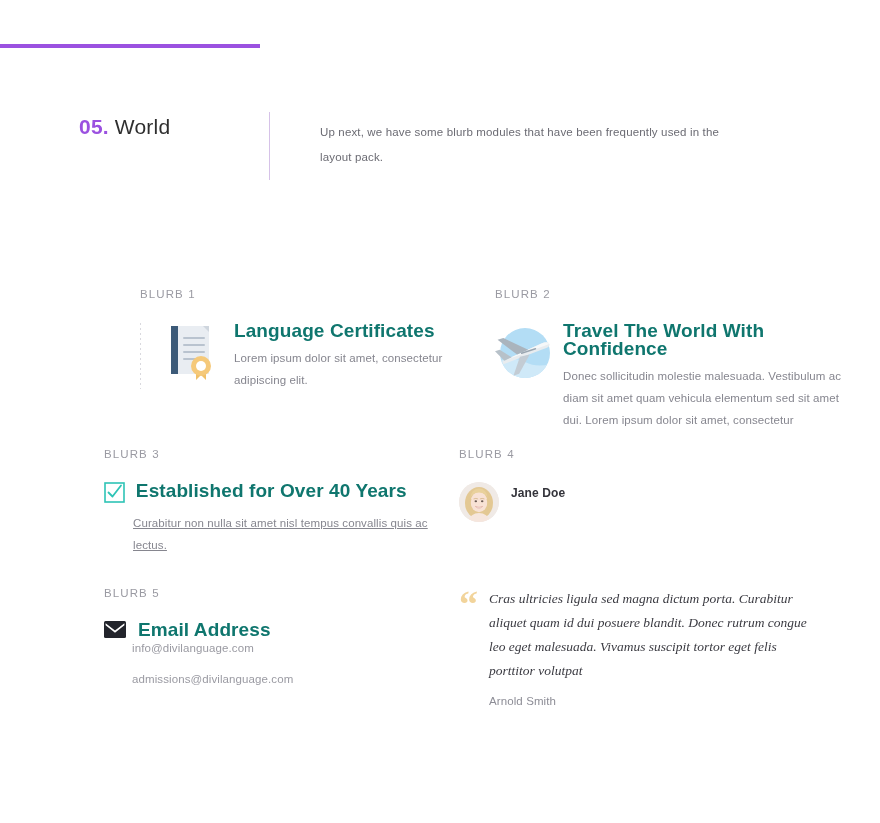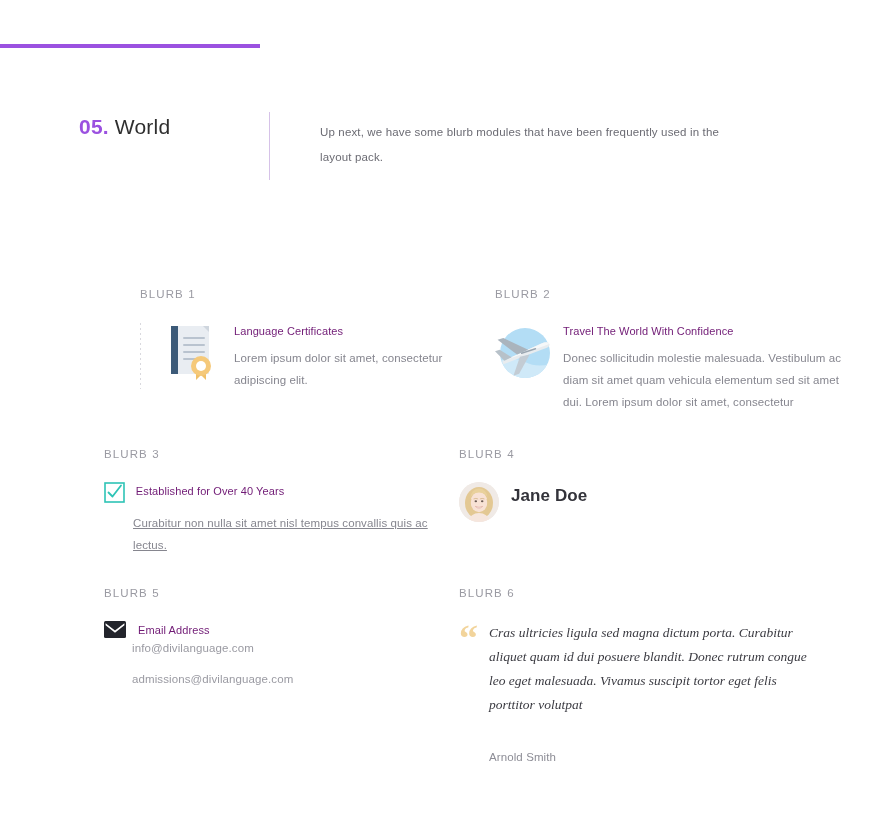--- a/index.html
+++ b/index.html
@@ -118,23 +118,23 @@
     background-size: 1px 5px;
   }
 
   .blurb-icon {
     flex: 0 0 auto;
   }
   .blurb-text {
     flex: 1 1 auto;
   }
   .blurb-title {
-    font-size: 11px;
-    font-weight: 400;
-    color: #701a75;
+    font-size: 19px;
+    font-weight: 700;
+    color: #0f766e;
     line-height: 18px;
     letter-spacing: .1px;
   }
   .blurb-desc {
     font-size: 11.5px;
     line-height: 22px;
     color: #86868f;
     letter-spacing: .1px;
     margin-top: 7px;
   }
@@ -149,21 +149,21 @@
 
   
   .b3 .blurb-body { align-items: flex-start; }
   .b3 .check-wrap { width: 24px; margin-top: 0px; }
   .b3 .blurb-text { margin-left: 8px; width: 320px; }
   .b3 .blurb-desc { margin-left: 28px; margin-top: 9px; }
 
   
   .b4 .blurb-icon { width: 42px; margin-top: 0px; }
   .b4 .blurb-text { margin-left: 10px; padding-top: 4px; }
-  .b4 .person-name { font-size: 17px; font-weight: 700; color: #33333a; letter-spacing: .1px; }
+  .b4 .person-name { font-size: 12px; font-weight: 700; color: #33333a; letter-spacing: .1px; }
   .b4 .person-sub { font-size: 11.5px; color: #85858e; margin-top: 9px; letter-spacing: .1px; }
 
   
   .b5 .blurb-icon { width: 26px; margin-top: 0px; }
   .b5 .blurb-text { margin-left: 8px; }
   .b5 .email-line { font-size: 11.5px; color: #9a9aa2; line-height: 19px; margin-left: 28px; letter-spacing: .1px; }
   .b5 .email-line.first { margin-top: 12px; }
 
   
   .b6 .quote-mark {
@@ -184,21 +184,21 @@
     font-style: italic;
     font-size: 13.5px;
     line-height: 24px;
     color: #3b3b42;
   }
   .b6 .quote-author {
     font-family: "Liberation Sans", sans-serif;
     font-style: normal;
     font-size: 11.5px;
     color: #8d8d96;
-    margin-top: 28px;
+    margin-top: 6px;
     letter-spacing: .1px;
   }
 
   
   .icon-svg { display: block; }
 
   .avatar {
     width: 40px;
     height: 40px;
     border-radius: 50%;
@@ -357,21 +357,20 @@
       </div>
       <div class="blurb-text">
         <div class="blurb-title">Email Address</div>
       </div>
     </div>
     <div class="email-line">info@divilanguage.com</div>
     <div class="email-line first">admissions@divilanguage.com</div>
   </div>
 
   <div class="blurb col-right row-3 b6">
-    <div class="blurb-label">BLURB 6</div>
     <div class="blurb-body">
       <div class="quote-mark">“</div>
       <div class="quote-text">
         <span>Cras ultricies ligula sed magna dictum porta. Curabitur aliquet quam id dui posuere blandit. Donec rutrum congue leo eget malesuada. Vivamus suscipit tortor eget felis porttitor volutpat</span>
         <div class="quote-author">Arnold Smith</div>
       </div>
     </div>
   </div>
 
 </div>

